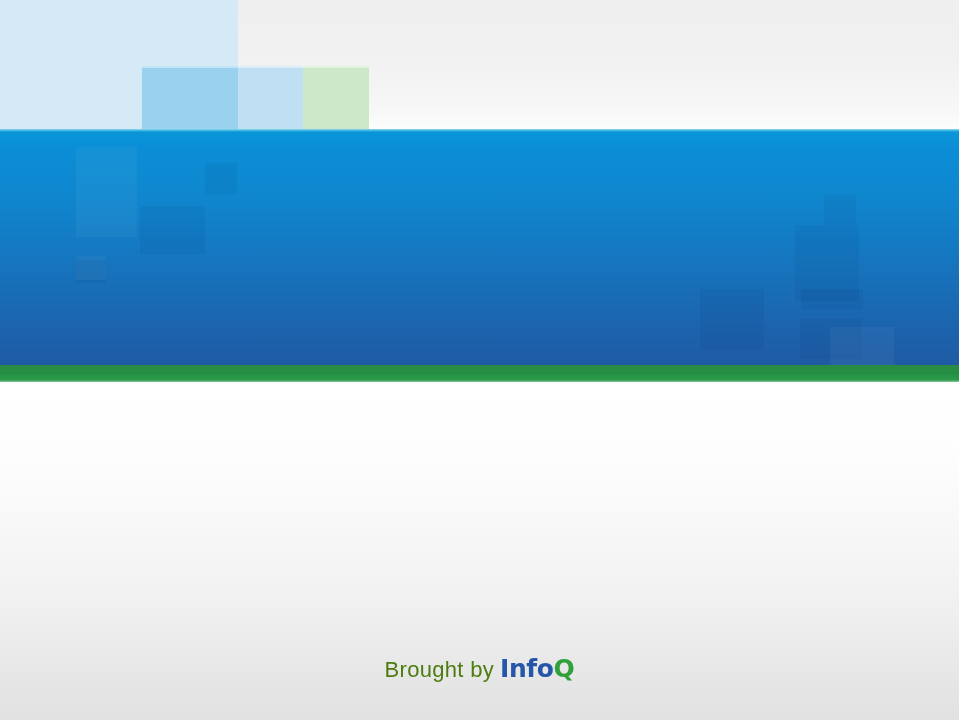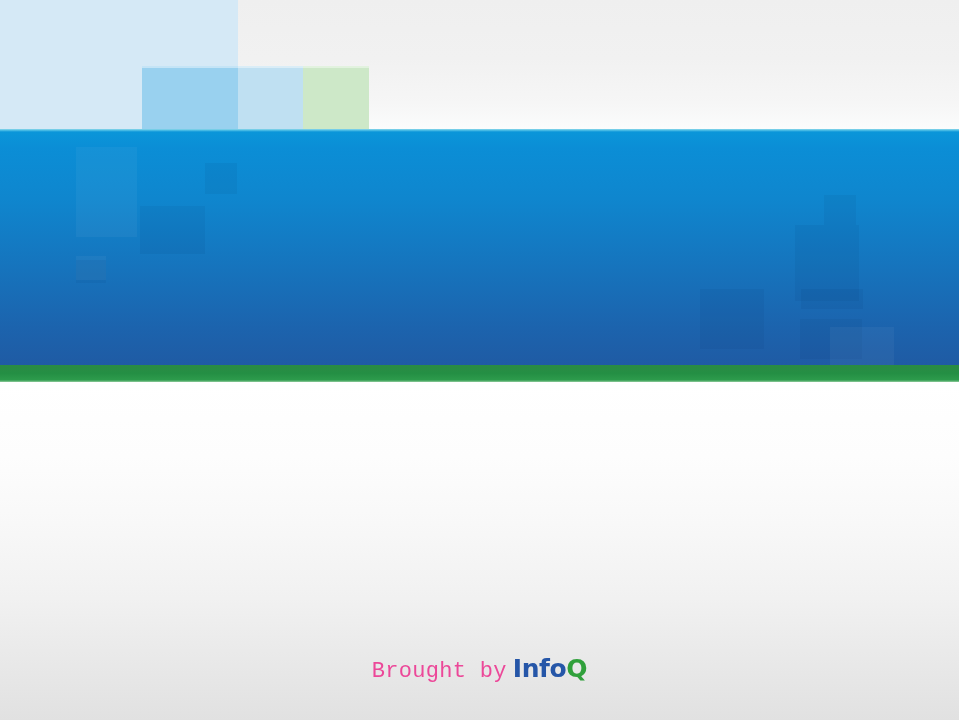--- a/index.html
+++ b/index.html
@@ -144,24 +144,24 @@
   .footer-logo {
     position: absolute;
     left: 0;
     top: 654px;
     width: 959px;
     text-align: center;
     white-space: nowrap;
     line-height: 30px;
   }
   .footer-brought {
-    font-family: Liberation Mono, monospace;
+    font-family: Liberation Sans, sans-serif;
     font-weight: 300;
     font-size: 22px;
-    color: #ec4899;
+    color: #4d7c0f;
     letter-spacing: 0.3px;
     vertical-align: baseline;
   }
   .footer-info {
     font-family: "DejaVu Sans", sans-serif;
     font-weight: 700;
     font-size: 25px;
     color: #2556a8;
     letter-spacing: -0.4px;
     margin-left: 6px;

